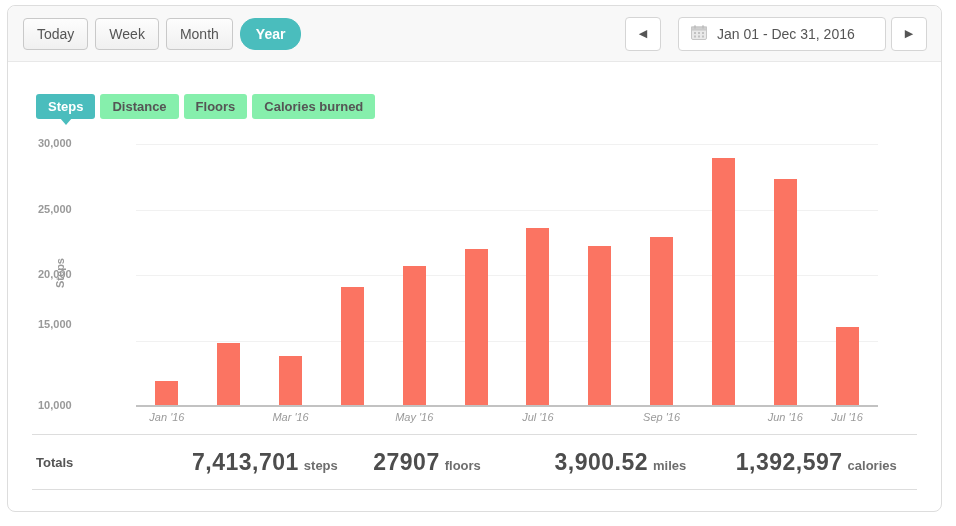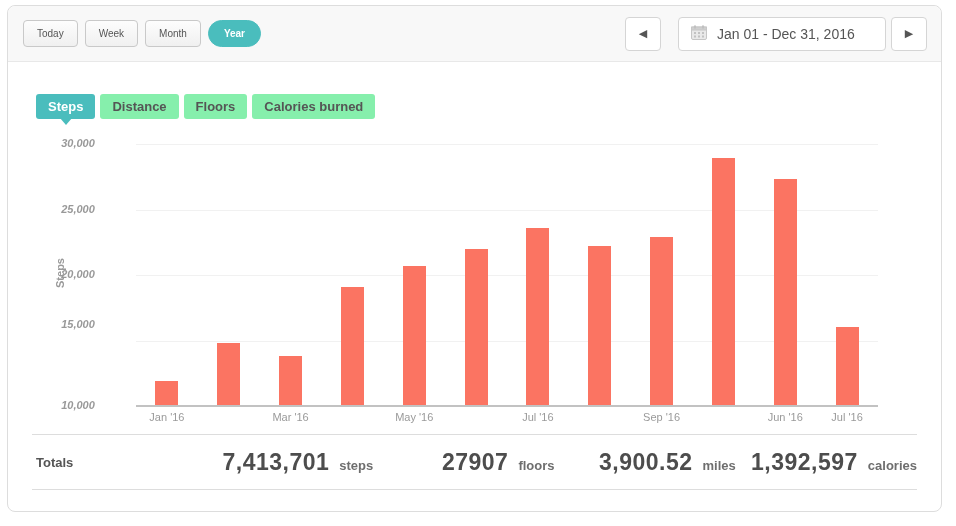--- a/index.html
+++ b/index.html
@@ -13,21 +13,21 @@
   
   .strip {
     height: 56px; background: #f8f8f8; border-bottom: 1px solid #e8e8e8;
     border-radius: 8px 8px 0 0;
     display: flex; align-items: center; justify-content: space-between;
     padding: 0 14px 0 15px;
   }
   .btn-group { display: flex; gap: 7px; }
   .btn {
     font-family: "Liberation Sans", sans-serif;
-    font-size: 10px; color: #555; padding: 7px 13px;
+    font-size: 14px; color: #555; padding: 7px 13px;
     background: linear-gradient(#fdfdfd, #f0f0f0);
     border: 1px solid #c9c9c9; border-radius: 4px; cursor: pointer;
   }
   .btn.active {
     background: var(--teal); border-color: var(--teal);
     color: #fff; font-weight: bold; border-radius: 15px; padding: 7px 15px;
   }
 
   .date-nav { display: flex; gap: 5px; align-items: center; }
   .nav-btn {
@@ -56,41 +56,41 @@
   }
 
   
   .chart { position: relative; height: 306px; }
   .ylabel {
     position: absolute; left: 30px; top: 148px; width: 44px;
     transform: rotate(-90deg); transform-origin: center;
     font-size: 11px; color: #999; font-weight: bold; text-align: center;
   }
   .ytick {
-    position: absolute; left: 30px; width: 80px; text-align: center;
-    font-size: 11px; font-weight: bold; color: #999; font-style: italic;
+    position: absolute; left: 30px; width: 80px; text-align: left;
+    font-size: 11px; font-weight: bold; color: #999;
   }
   .plot { position: absolute; left: 128px; top: 25px; width: 742px; height: 262px; }
   .gridline { position: absolute; left: 0; width: 100%; height: 1px; background: #f1f1f1; }
   .baseline { position: absolute; left: 0; bottom: -1px; width: 100%; height: 2px; background: #c2c2c2; }
   .bars { position: absolute; left: 0; top: 0; width: 100%; height: 100%; display: flex; align-items: flex-end; }
   .bar-slot { flex: 1; display: flex; justify-content: center; align-items: flex-end; height: 100%; }
   .bar { width: 23px; background: var(--coral); }
   .xlabels { position: absolute; left: 128px; top: 292px; width: 742px; display: flex; }
-  .xlabel { flex: 1; text-align: center; font-size: 11px; color: #9a9a9a; white-space: nowrap; }
+  .xlabel { flex: 1; text-align: center; font-size: 11px; color: #9a9a9a; white-space: nowrap; font-style: italic; }
 
   
   .totals {
     margin: 9px 24px 0 24px; height: 56px;
     border-top: 1px solid #ddd; border-bottom: 1px solid #ddd;
     display: flex; align-items: center;
   }
   .totals-label { width: 160px; padding-left: 4px; font-size: 13px; font-weight: bold; color: #555; }
   .stats { flex: 1; display: flex; }
-  .stat { flex: 1; display: flex; justify-content: flex-end; align-items: baseline; gap: 10px; }
+  .stat { flex: 1; display: flex; justify-content: flex-start; align-items: baseline; gap: 5px; }
   .stat-value { font-size: 23px; font-weight: bold; color: #4d4d4d; letter-spacing: 0.5px; }
   .stat-unit { font-size: 13px; font-weight: bold; color: #6e6e6e; }
 </style>
 </head>
 <body>
 
 <div class="panel">
 
   <div class="strip">
     <div class="btn-group">

